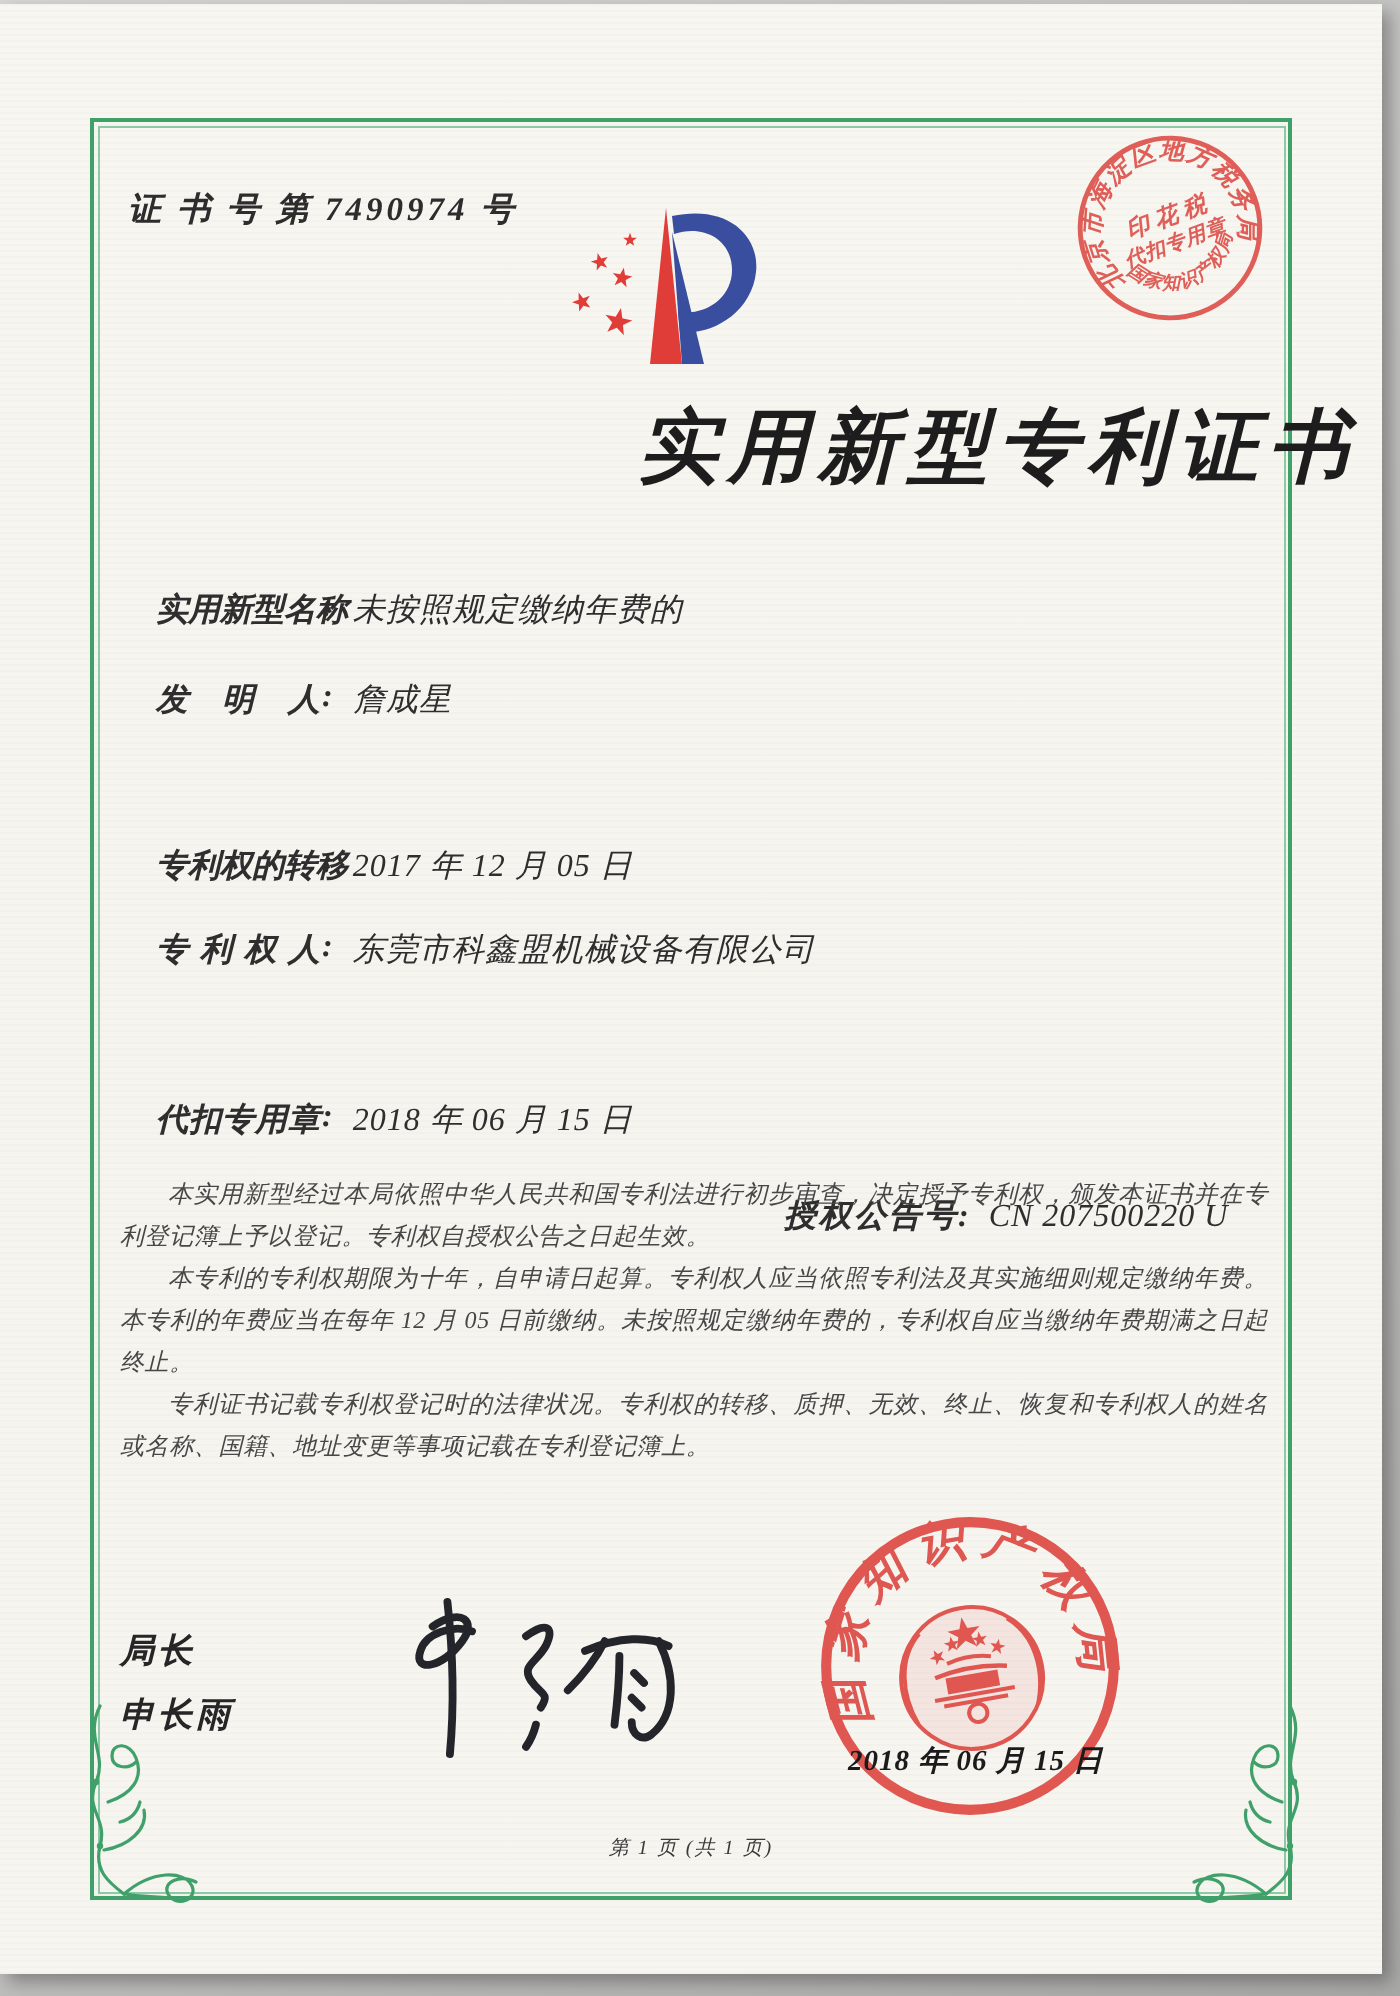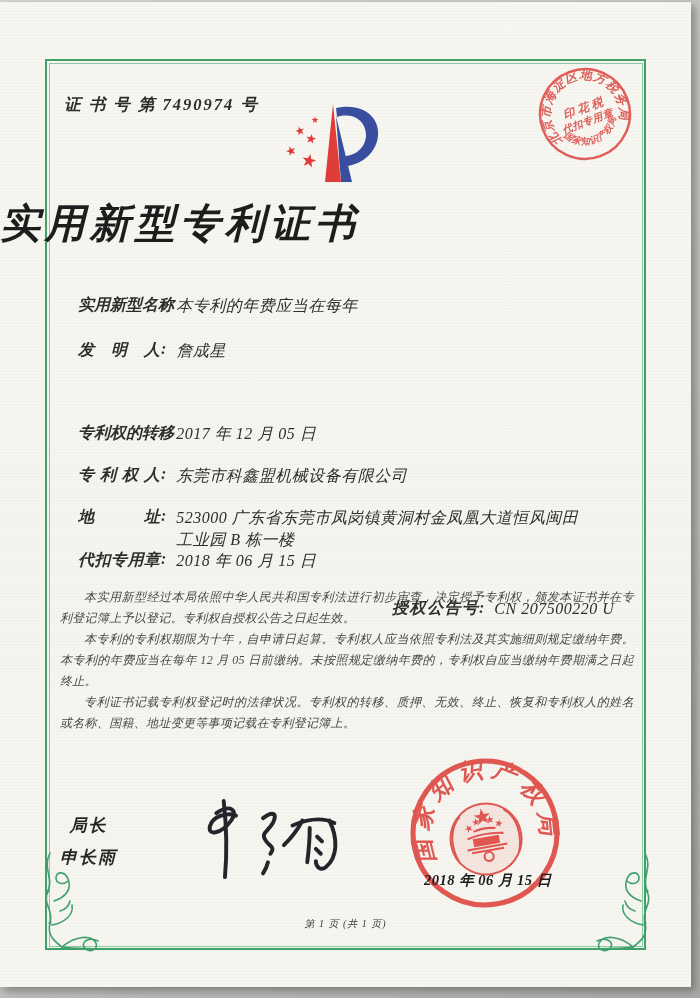--- a/index.html
+++ b/index.html
@@ -24,41 +24,41 @@
   .frame::after {
     content:""; position:absolute; inset:1.5px;
     border:1px solid #8cc9a4;
   }
   .cert-no {
     position:absolute; left:64px; top:92px;
     font-size:16.5px; font-weight:600; letter-spacing:2px; color:#2d2d2d;
   }
   .logo { position:absolute; left:286px; top:100px; }
   .title {
-    position:absolute; left:0; right:12px; top:194px; text-align:left;
+    position:absolute; left:0; right:12px; top:194px; text-align:right;
     font-size:40px; font-weight:700; letter-spacing:5px; color:#1d1d1d;
   }
   .fields { position:absolute; left:78px; top:0; right:52px; height:600px; font-size:16px; color:#2e2e2e; }
   .row { position:absolute; left:0; right:0; white-space:nowrap; }
   .r1{top:293px}.r2{top:338px}.r3{top:379px}.r4{top:421px}.r5{top:463px}.r6{top:505px}.r7{top:548px}
   .lbl {
     display:inline-block; width:82px; vertical-align:top;
     text-align:justify; text-align-last:justify; font-weight:600;
   }
   .colon { display:inline-block; margin:0 10px 0 1px; font-weight:600; }
   .val { display:inline-block; vertical-align:top; white-space:pre-line; line-height:22px; letter-spacing:0.5px; }
   .pair2 { position:absolute; left:314px; top:0; white-space:nowrap;margin-top:48px; }
   .lbl2 { display:inline-block; width:86px; text-align:justify; text-align-last:justify; font-weight:600; }
   .body-text { position:absolute; left:60px; right:57px; top:585px; }
   .body-text p {
     font-size:12px; line-height:21px; color:#474747; letter-spacing:0.3px;
     text-indent:2em; text-align:justify;
   }
   .officer { position:absolute; left:60px; top:812px; font-size:17px; font-weight:600; color:#262626; }
-  .officer div { margin-bottom:9px; letter-spacing:2px;text-align:center; }
+  .officer div { margin-bottom:9px; letter-spacing:2px; }
   .signature { position:absolute; left:190px; top:794px; }
   .sig-stroke { fill:none; stroke:#23252b; stroke-width:3.2; stroke-linecap:round; stroke-linejoin:round; }
   .authority-seal { position:absolute; left:406px; top:752px; width:158px; height:158px; }
   .seal-text { font-family:"Liberation Sans","DejaVu Sans",sans-serif; font-weight:bold; fill:#dd4a44; }
   .seal-date {
     position:absolute; left:424px; top:869px; width:140px;
     font-size:14.5px; font-weight:700; color:#1b1b1b; letter-spacing:0.5px; white-space:nowrap;
   }
   .tax-seal { position:absolute; left:536px; top:63px; width:98px; height:98px; }
   .footer {
@@ -130,34 +130,30 @@
       </text>
       <text class="seal-text" x="48" y="46" font-size="11.5" text-anchor="middle">印 花 税</text>
       <text class="seal-text" x="48" y="59" font-size="10" letter-spacing="0.5" text-anchor="middle">代扣专用章</text>
     </g>
   </svg>
 
   <div class="title">实用新型专利证书</div>
 
   <div class="fields">
     <div class="row r1">
-      <span class="lbl">实用新型名称</span><span class="colon">:</span><span class="val">本专利的年费应当在每年</span>
+      <span class="lbl">实用新型名称</span><span class="colon">:</span><span class="val">未按照规定缴纳年费的</span>
     </div>
     <div class="row r2">
       <span class="lbl">发明人</span><span class="colon">:</span><span class="val">詹成星</span>
     </div>
     <div class="row r4">
       <span class="lbl">专利权的转移</span><span class="colon">:</span><span class="val">2017 年 12 月 05 日</span>
     </div>
     <div class="row r5">
       <span class="lbl">专利权人</span><span class="colon">:</span><span class="val">东莞市科鑫盟机械设备有限公司</span>
-    </div>
-    <div class="row r6">
-      <span class="lbl">地址</span><span class="colon">:</span><span class="val">523000 广东省东莞市凤岗镇黄洞村金凤凰大道恒风闽田
-工业园 B 栋一楼</span>
     </div>
     <div class="row r7">
       <span class="lbl">代扣专用章</span><span class="colon">:</span><span class="val">2018 年 06 月 15 日</span>
       <span class="pair2">
         <span class="lbl2">授权公告号</span><span class="colon">:</span><span class="val">CN 207500220 U</span>
       </span>
     </div>
   </div>
 
   <div class="body-text">

